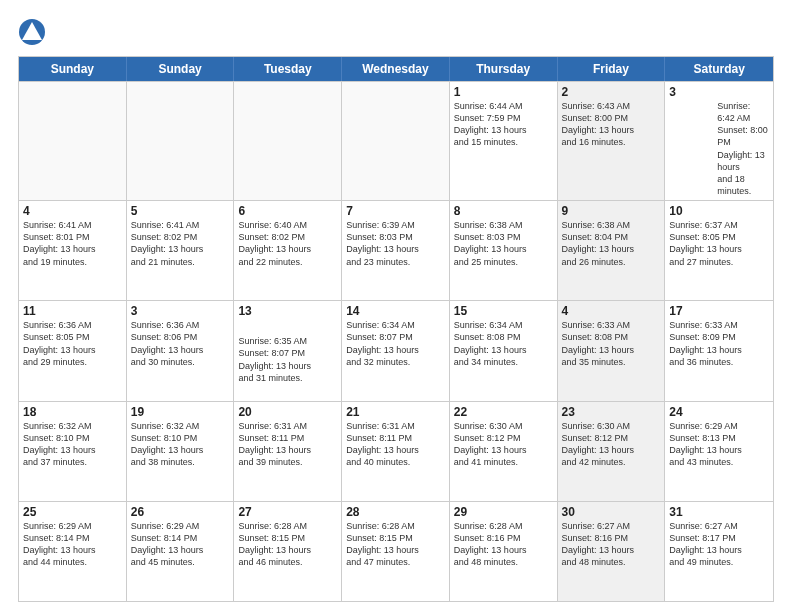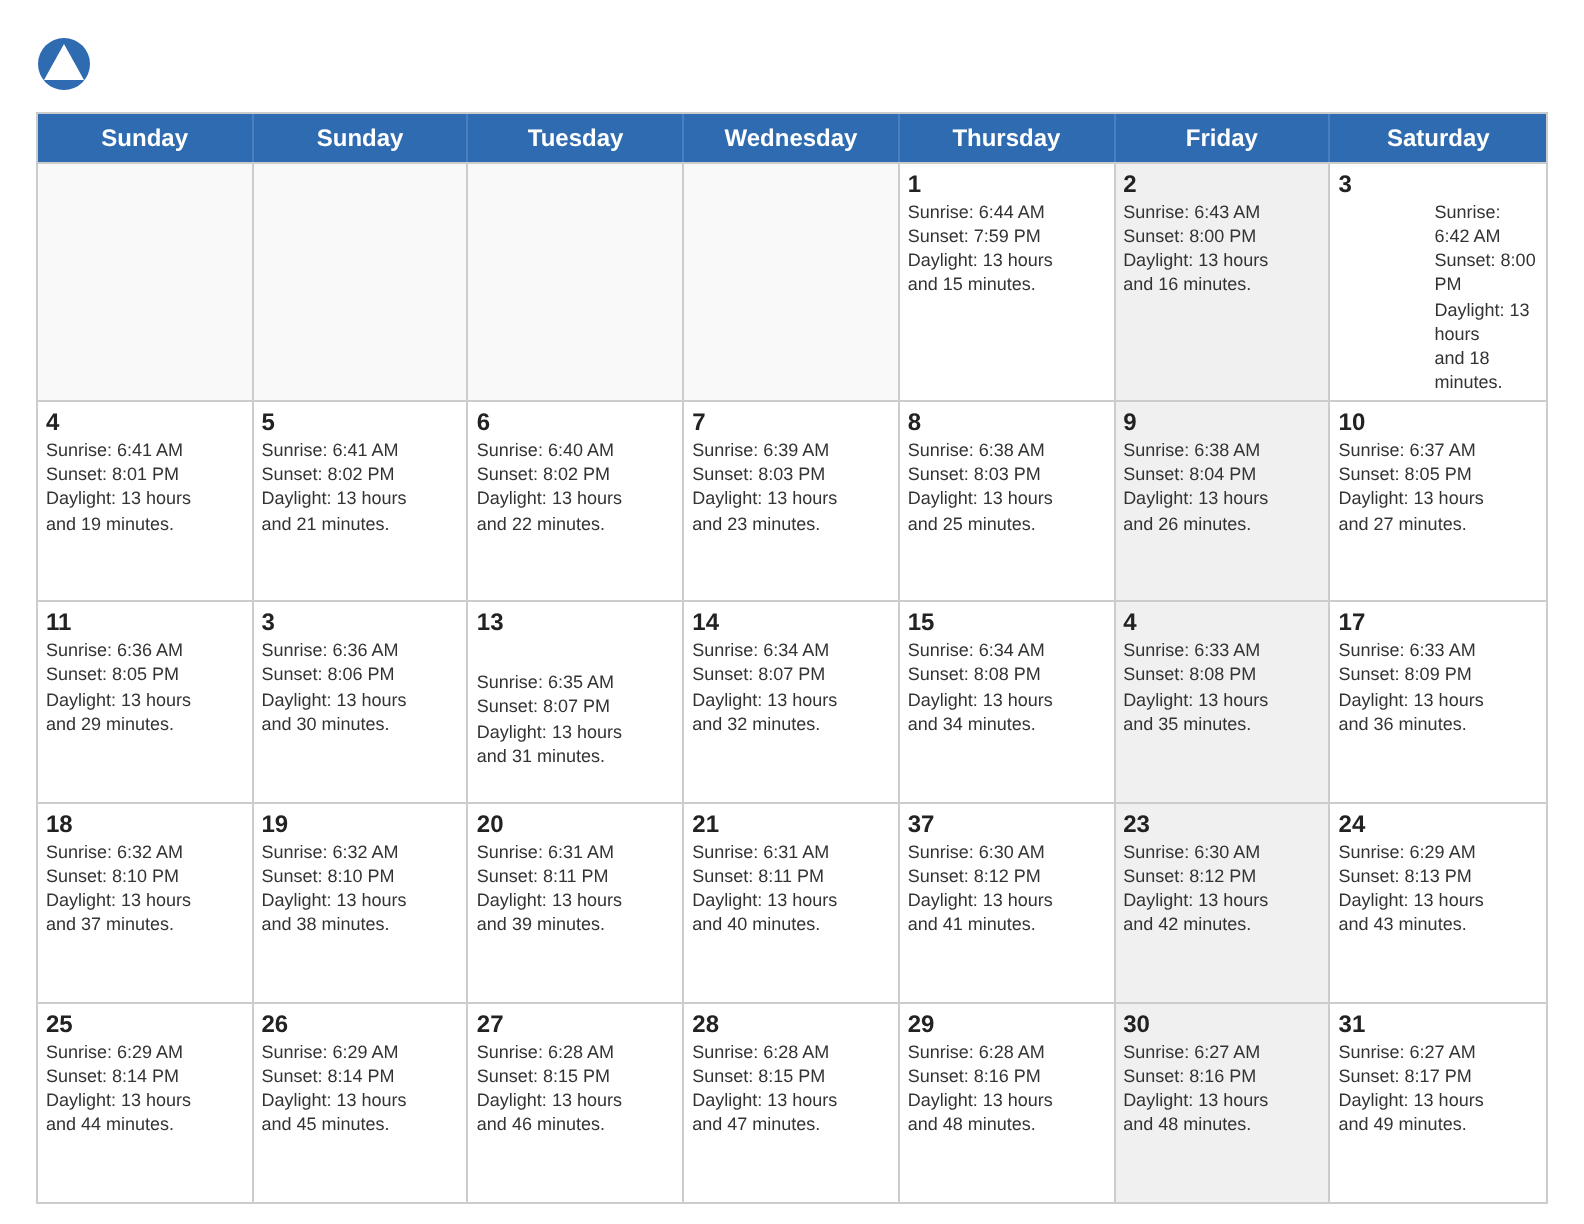--- a/index.html
+++ b/index.html
@@ -298,21 +298,21 @@
 and 39 minutes.</div>
           </div>
           <div class="cal-cell">
             <div class="day-number">21</div>
             <div class="day-info" style="white-space: pre-line;">Sunrise: 6:31 AM
 Sunset: 8:11 PM
 Daylight: 13 hours
 and 40 minutes.</div>
           </div>
           <div class="cal-cell">
-            <div class="day-number">37</div>
+            <div class="day-number">22</div>
             <div class="day-info" style="white-space: pre-line;">Sunrise: 6:30 AM
 Sunset: 8:12 PM
 Daylight: 13 hours
 and 41 minutes.</div>
           </div>
           <div class="cal-cell shaded">
             <div class="day-number">23</div>
             <div class="day-info" style="white-space: pre-line;">Sunrise: 6:30 AM
 Sunset: 8:12 PM
 Daylight: 13 hours

